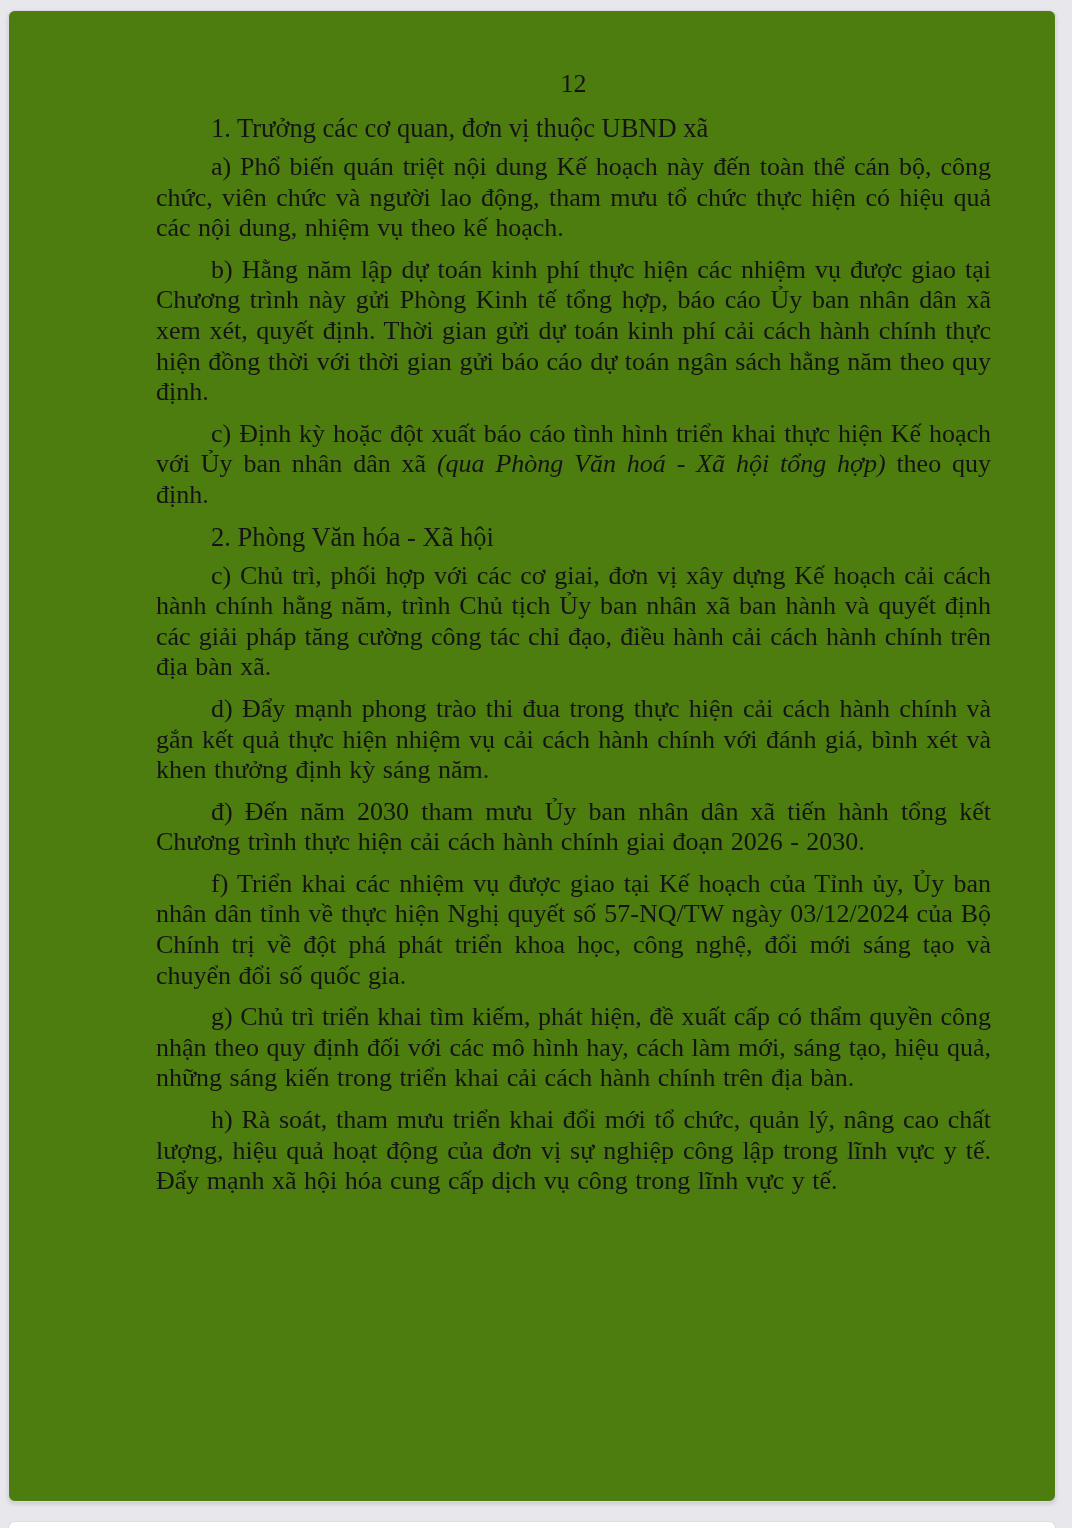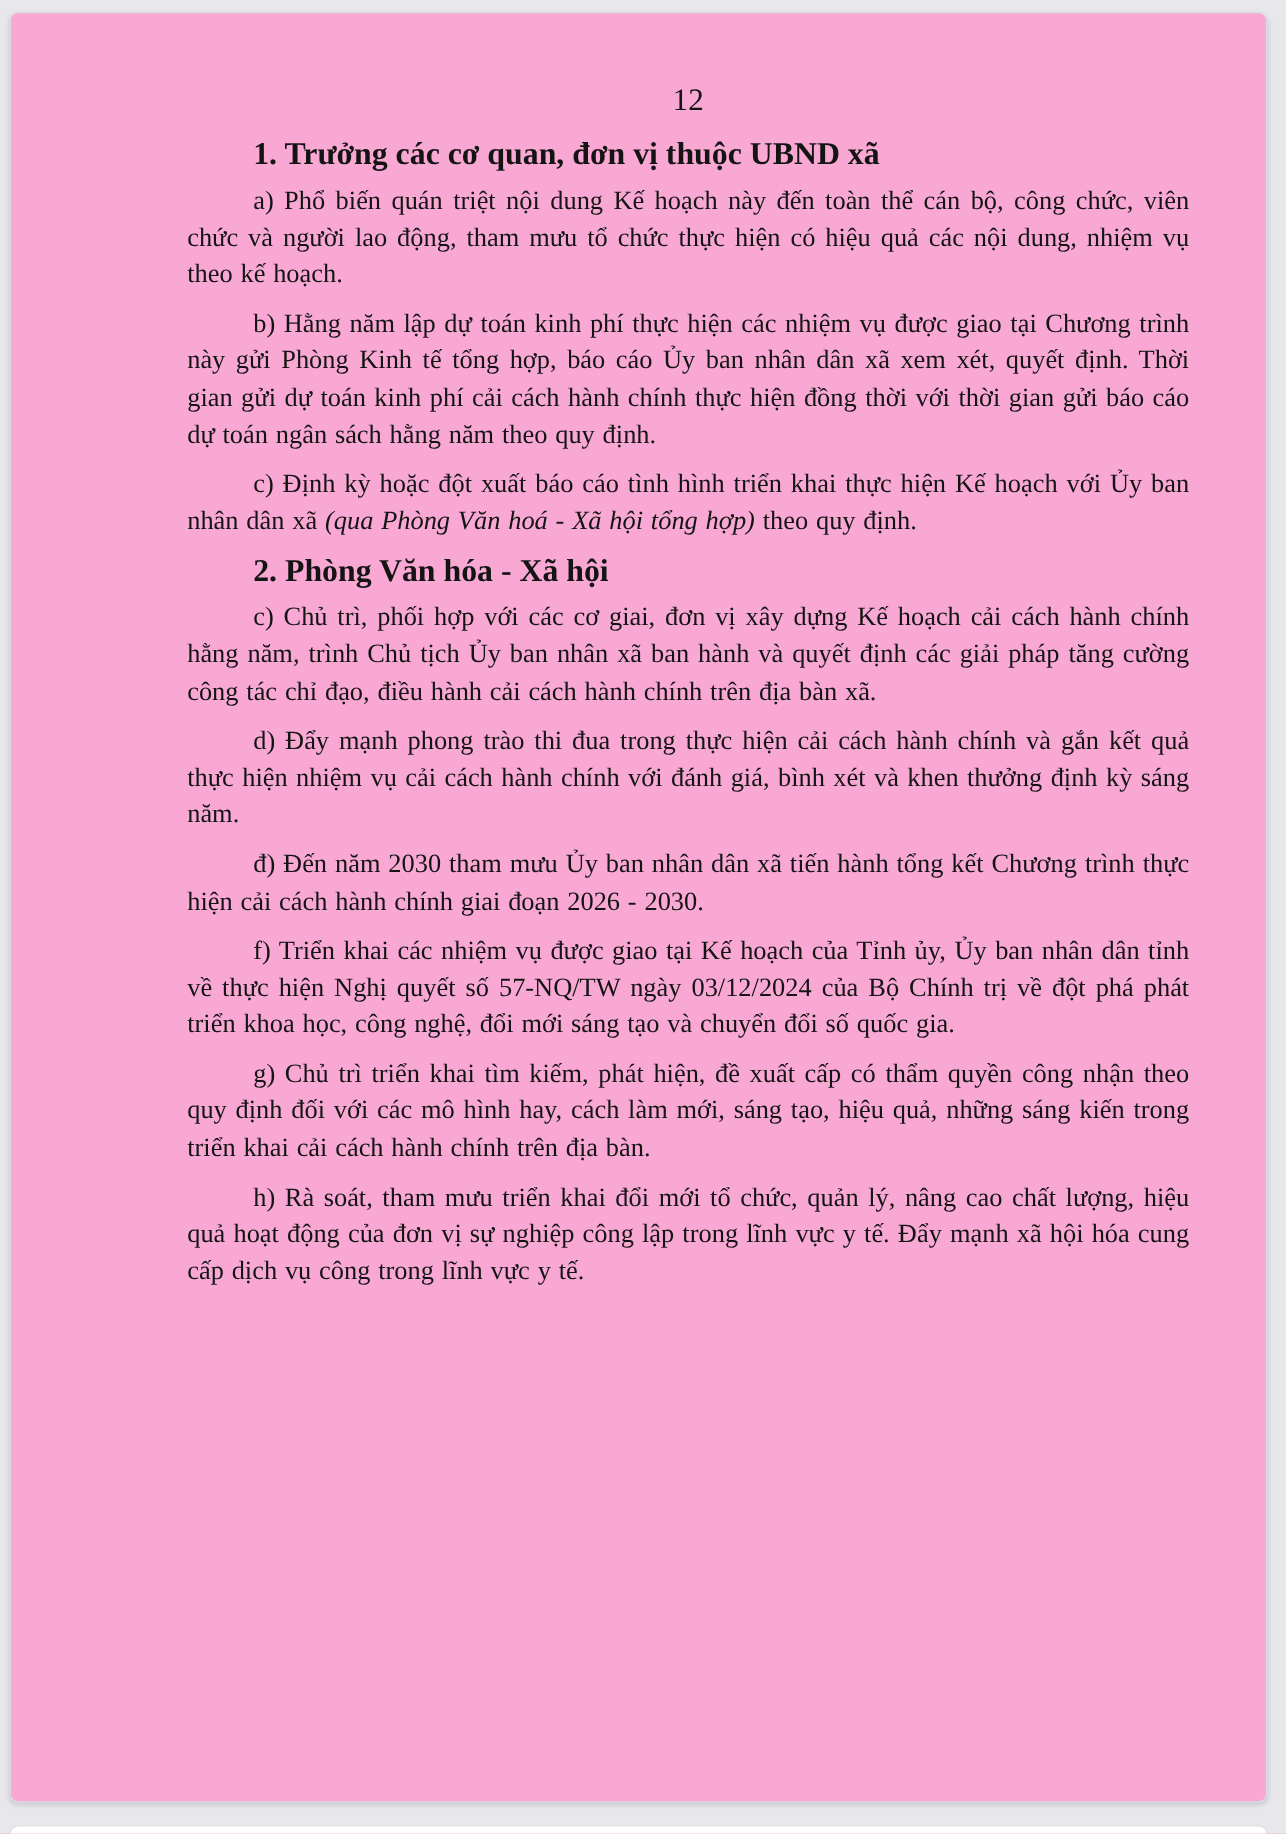--- a/index.html
+++ b/index.html
@@ -13,21 +13,21 @@
     overflow: hidden;
     position: relative;
     font-family: "Liberation Serif", "DejaVu Serif", serif;
   }
   .page {
     position: absolute;
     left: 8px;
     top: 10px;
     width: 1048px;
     height: 1492px;
-    background: #f9a8d4;
+    background: #4d7c0f;
     border: 1px solid #dcdce2;
     border-radius: 7px;
     box-shadow: 0 2px 4px rgba(60,60,80,0.18);
     box-sizing: border-box;
   }
   .next-page-sliver {
     position: absolute;
     left: 8px;
     top: 1521px;
     width: 1048px;
@@ -43,27 +43,27 @@
     color: #141414;
   }
   .page-number {
     text-align: center;
     font-size: 26px;
     line-height: 30px;
     margin-bottom: 14px;
   }
   .section-heading {
     font-size: 26.5px;
-    font-weight: bold;
+    font-weight: normal;
     line-height: 31px;
     margin: 0 0 8px 0;
     padding-left: 55px;
   }
   .para {
-    font-size: 22px;
+    font-size: 26px;
     line-height: 30.6px;
     text-align: justify;
     text-indent: 55px;
     margin: 0 0 11px 0;
     word-spacing: 1px;
   }
   .italic {
     font-style: italic;
   }
 </style>

